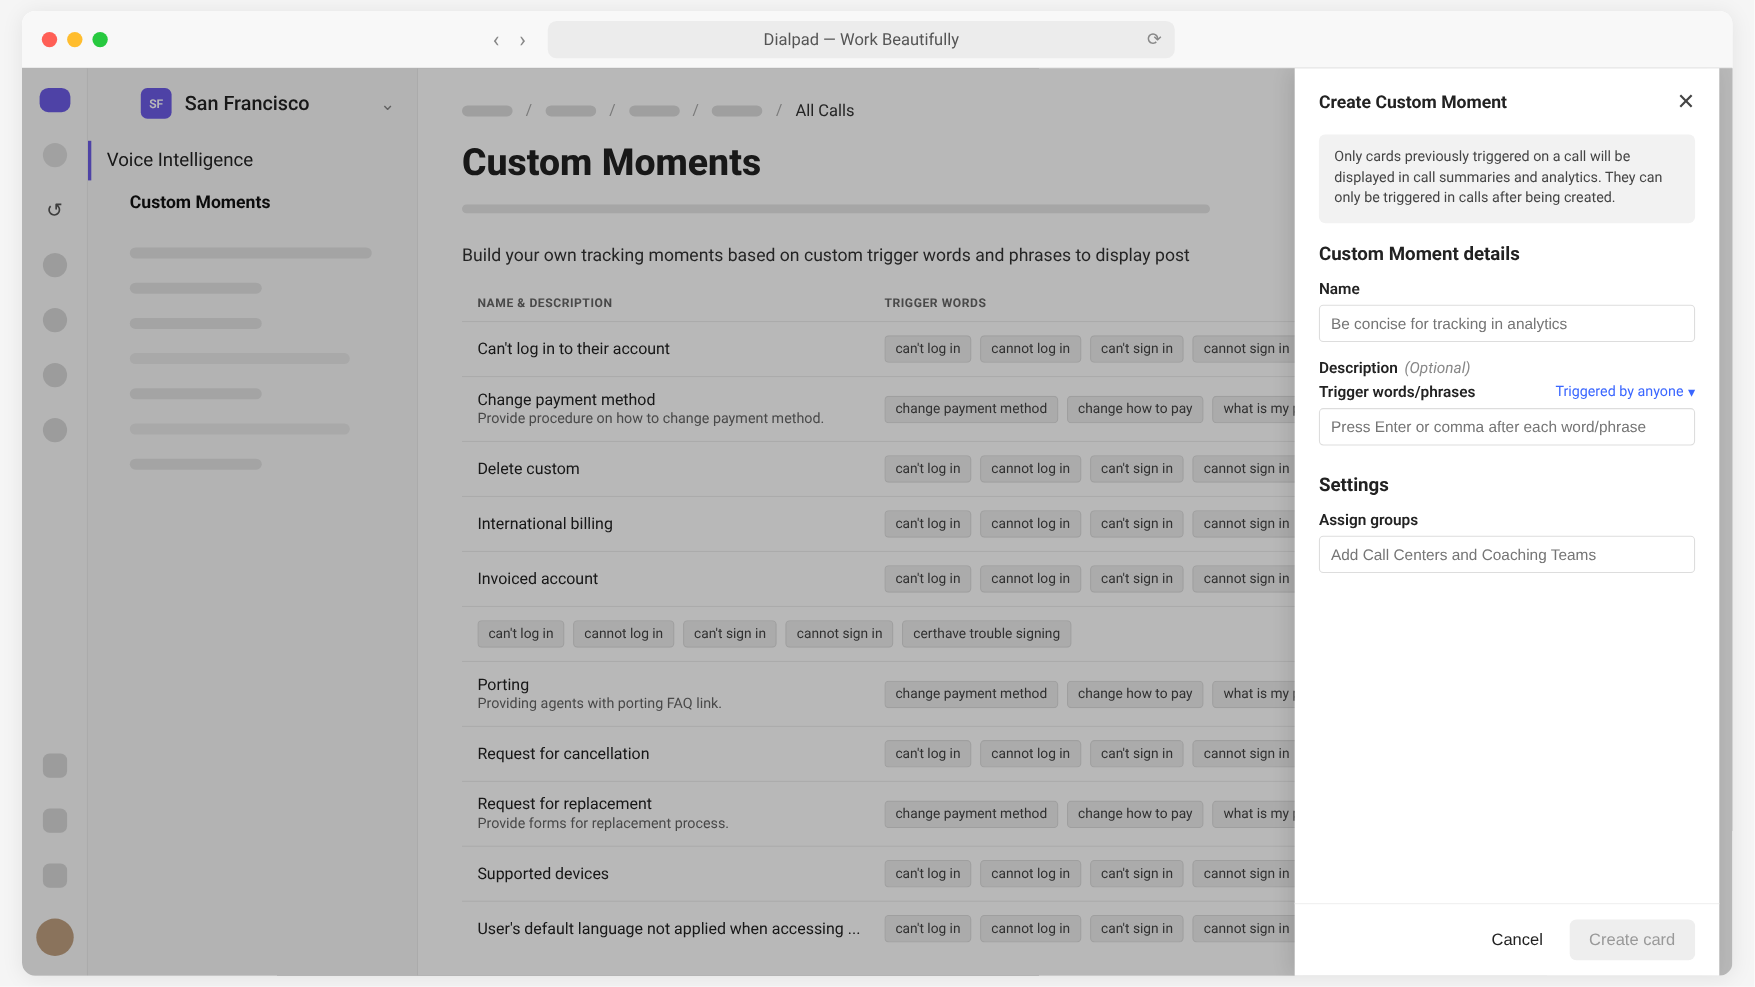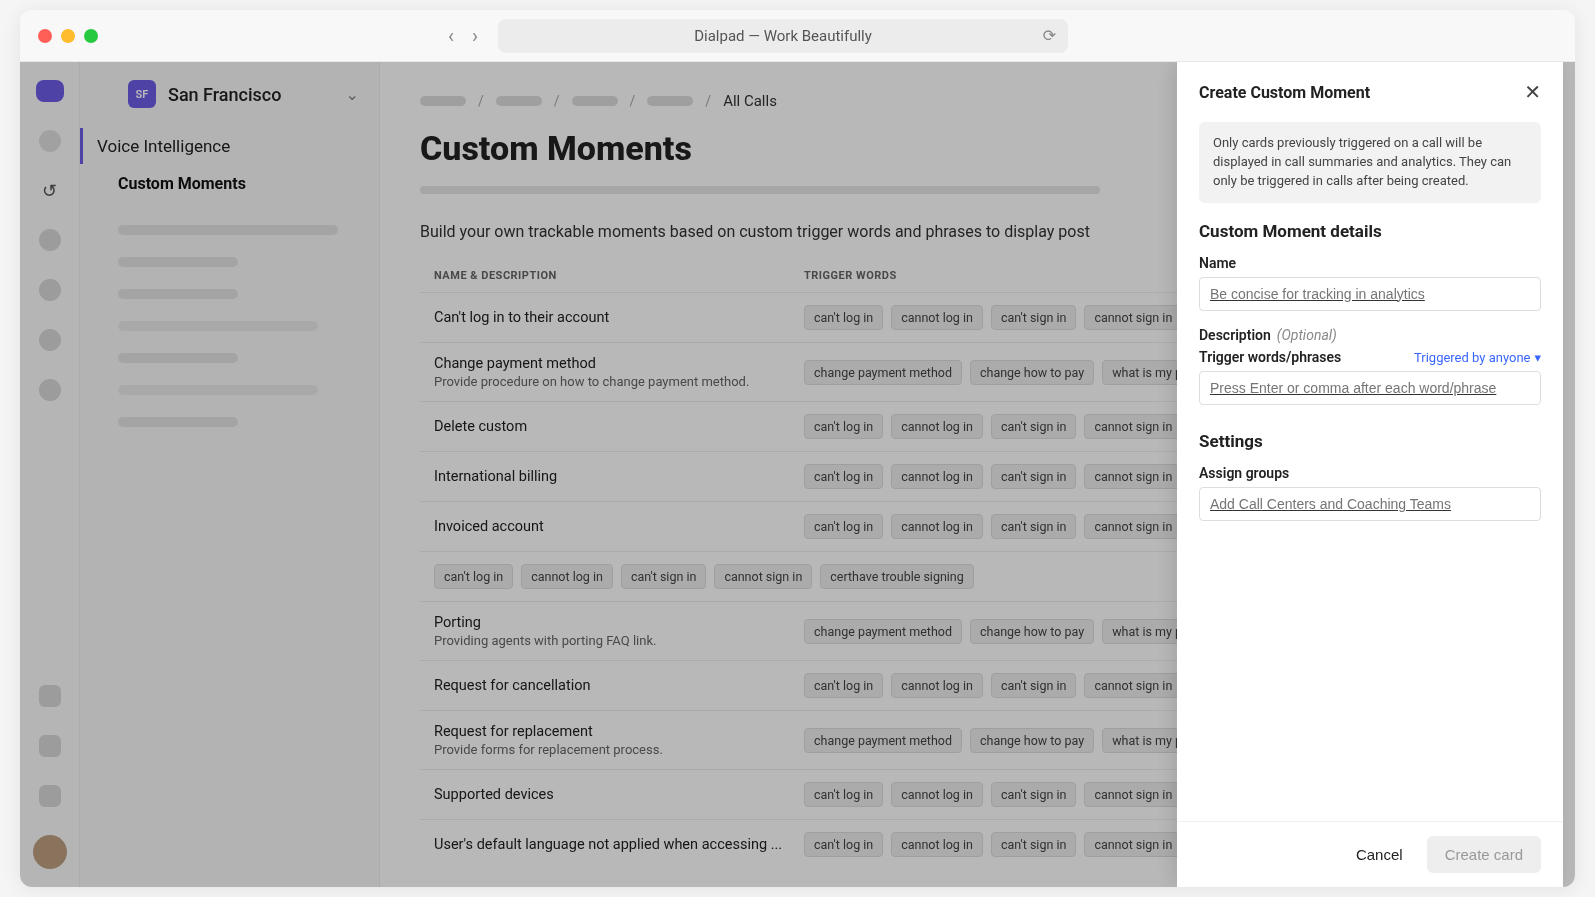--- a/index.html
+++ b/index.html
@@ -47,21 +47,21 @@
 .overlay { position: absolute; inset: 0; background: rgba(0,0,0,0.28); }
 .panel { position: absolute; right: 12px; top: 0; bottom: 0; width: 386px; background: #fff; box-shadow: -4px 0 20px rgba(0,0,0,0.12); display: flex; flex-direction: column; z-index: 10; }
 .panel-head { padding: 18px 22px; display: flex; align-items: center; justify-content: space-between; }
 .panel-title { font-size: 16px; font-weight: 700; color: #222; }
 .panel-close { font-size: 20px; color: #444; cursor: pointer; }
 .panel-body { padding: 0 22px; flex: 1; overflow-y: auto; }
 .info-box { background: #f2f2f2; border-radius: 6px; padding: 12px 14px; font-size: 13px; color: #444; line-height: 1.45; margin-bottom: 18px; }
 .p-section { font-size: 17px; font-weight: 700; color: #222; margin: 10px 0 14px; }
 .p-label { font-size: 14px; font-weight: 600; color: #222; margin-bottom: 6px; display: flex; gap: 6px; }
 .p-label .opt { color: #888; font-style: italic; font-weight: 400; }
-.p-input { width: 100%; height: 34px; border: 1px solid #ddd; border-radius: 4px; padding: 0 10px; font-size: 14px; color: #333; margin-bottom: 16px; text-decoration: underline; }
+.p-input { width: 100%; height: 34px; border: 1px solid #ddd; border-radius: 4px; padding: 0 10px; font-size: 14px; color: #333; margin-bottom: 16px; }
 .p-textarea { width: 100%; height: 62px; border: 1px solid #ddd; border-radius: 4px; padding: 8px 10px; font-size: 14px; resize: none; margin-bottom: 16px; }
 .p-row { display: flex; justify-content: space-between; align-items: flex-end; margin-bottom: 6px; }
 .p-link { color: #3a66ff; font-size: 13px; display: flex; align-items: center; gap: 4px; cursor: pointer; }
 .panel-foot { padding: 14px 22px; display: flex; justify-content: flex-end; gap: 12px; border-top: 1px solid #f0f0f0; }
 .btn-cancel { background: none; border: none; font-size: 15px; color: #222; cursor: pointer; padding: 8px 12px; }
 .btn-create { background: #eee; color: #999; border: none; border-radius: 6px; font-size: 15px; padding: 10px 18px; cursor: not-allowed; }
 </style>
 </head>
 <body>
 
@@ -124,21 +124,21 @@
         <div class="bc-skel"></div>
           <span>/</span>
         <div class="bc-skel"></div>
           <span>/</span>
         <div class="bc-skel"></div>
           <span>/</span>
         <span class="bc-current">All Calls</span>
       </div>
       <h1 class="page-title">Custom Moments</h1>
       <div class="hr-skel"></div>
-      <div class="page-desc">Build your own trackable moments based on custom trigger words and phrases to display post</div>
+      <div class="page-desc">Build your own tracking moments based on custom trigger words and phrases to display post</div>
 
       <div class="table-head">
         <div class="col-name">Name &amp; Description</div>
         <div class="col-trig">Trigger Words</div>
       </div>
       <div id="rows">
           <div class="row">
             <div class="row-name">
               <div class="t">Can't log in to their account</div>
             </div>

